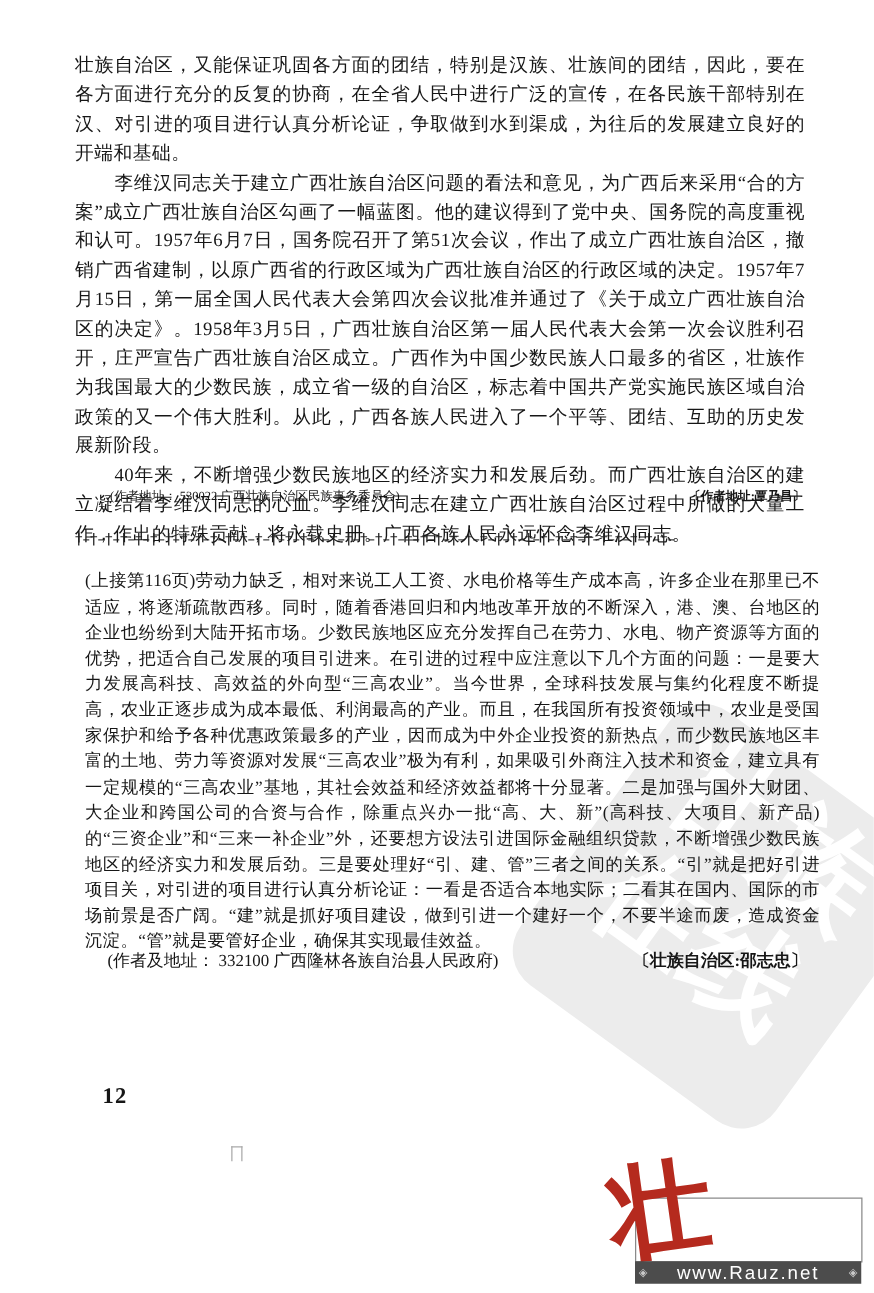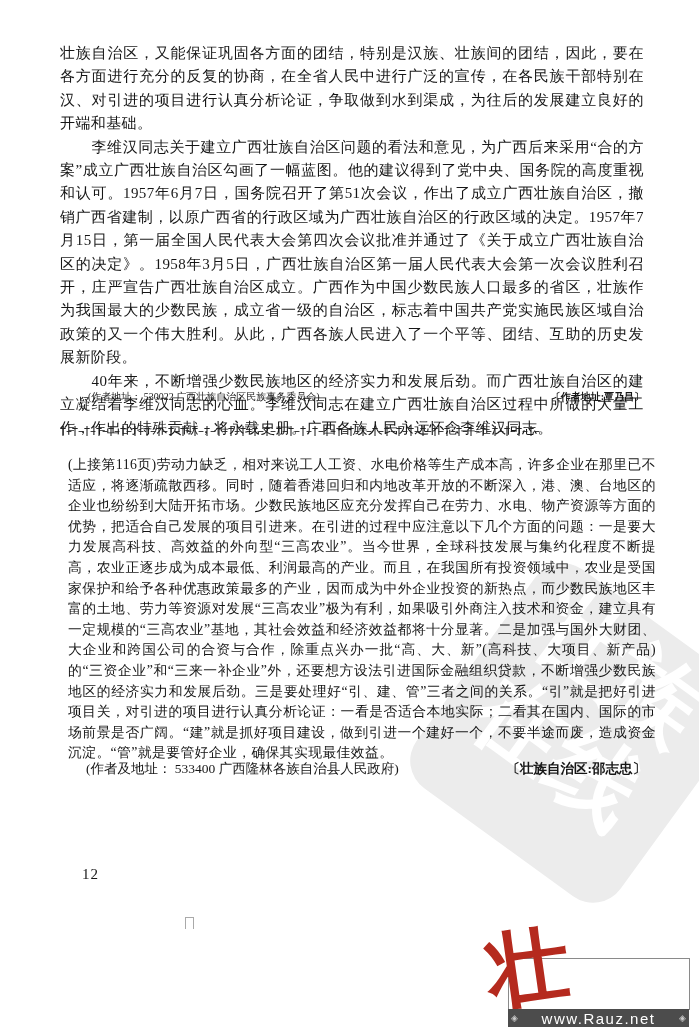--- a/index.html
+++ b/index.html
@@ -53,21 +53,21 @@
     position:absolute;z-index:2;
     left:60px;top:424px;width:584px;height:18px;
     font-size:12px;color:#222;
     white-space:nowrap;overflow:hidden;
     font-family:"DejaVu Sans",sans-serif;
   }
 
   .page-number{
     position:absolute;z-index:2;
     left:82px;top:866px;
-    font-size:15px;letter-spacing:1px;
+    font-size:18px;letter-spacing:1px;font-weight:bold;
   }
 
   .scan-artifact{
     position:absolute;z-index:2;
     left:185px;top:917px;width:7px;height:11px;
     border-left:1px solid #a9a9a9;
     border-top:1px solid #a9a9a9;
     border-right:1px solid #a9a9a9;
   }
 
@@ -120,21 +120,21 @@
     <span class="editor">〔作者地址:覃乃昌〕</span>
   </div>
 
   <div class="divider">†–†–†–†–†–†–†–†–†–†–†–†–†–†–†–†–†–†–†–†–†–†–†–†–†–†–†–†–†–†–†–†–†–†–†–†–†–†–†–†–</div>
 
   <div class="article article-2">
     <p>(上接第116页)劳动力缺乏，相对来说工人工资、水电价格等生产成本高，许多企业在那里已不适应，将逐渐疏散西移。同时，随着香港回归和内地改革开放的不断深入，港、澳、台地区的企业也纷纷到大陆开拓市场。少数民族地区应充分发挥自己在劳力、水电、物产资源等方面的优势，把适合自己发展的项目引进来。在引进的过程中应注意以下几个方面的问题：一是要大力发展高科技、高效益的外向型“三高农业”。当今世界，全球科技发展与集约化程度不断提高，农业正逐步成为成本最低、利润最高的产业。而且，在我国所有投资领域中，农业是受国家保护和给予各种优惠政策最多的产业，因而成为中外企业投资的新热点，而少数民族地区丰富的土地、劳力等资源对发展“三高农业”极为有利，如果吸引外商注入技术和资金，建立具有一定规模的“三高农业”基地，其社会效益和经济效益都将十分显著。二是加强与国外大财团、大企业和跨国公司的合资与合作，除重点兴办一批“高、大、新”(高科技、大项目、新产品)的“三资企业”和“三来一补企业”外，还要想方设法引进国际金融组织贷款，不断增强少数民族地区的经济实力和发展后劲。三是要处理好“引、建、管”三者之间的关系。“引”就是把好引进项目关，对引进的项目进行认真分析论证：一看是否适合本地实际；二看其在国内、国际的市场前景是否广阔。“建”就是抓好项目建设，做到引进一个建好一个，不要半途而废，造成资金沉淀。“管”就是要管好企业，确保其实现最佳效益。</p>
   </div>
 
   <div class="byline byline-2">
-    <span class="author">(作者及地址：  533400   广西隆林各族自治县人民政府)</span>
+    <span class="author">(作者及地址：  332100   广西隆林各族自治县人民政府)</span>
     <span class="editor">〔壮族自治区:邵志忠〕</span>
   </div>
 
   <div class="page-number">12</div>
 
   <div class="scan-artifact"></div>
 
   <div class="logo">
     <div class="logo-frame"></div>
     <div class="logo-zhuang">壮</div>

